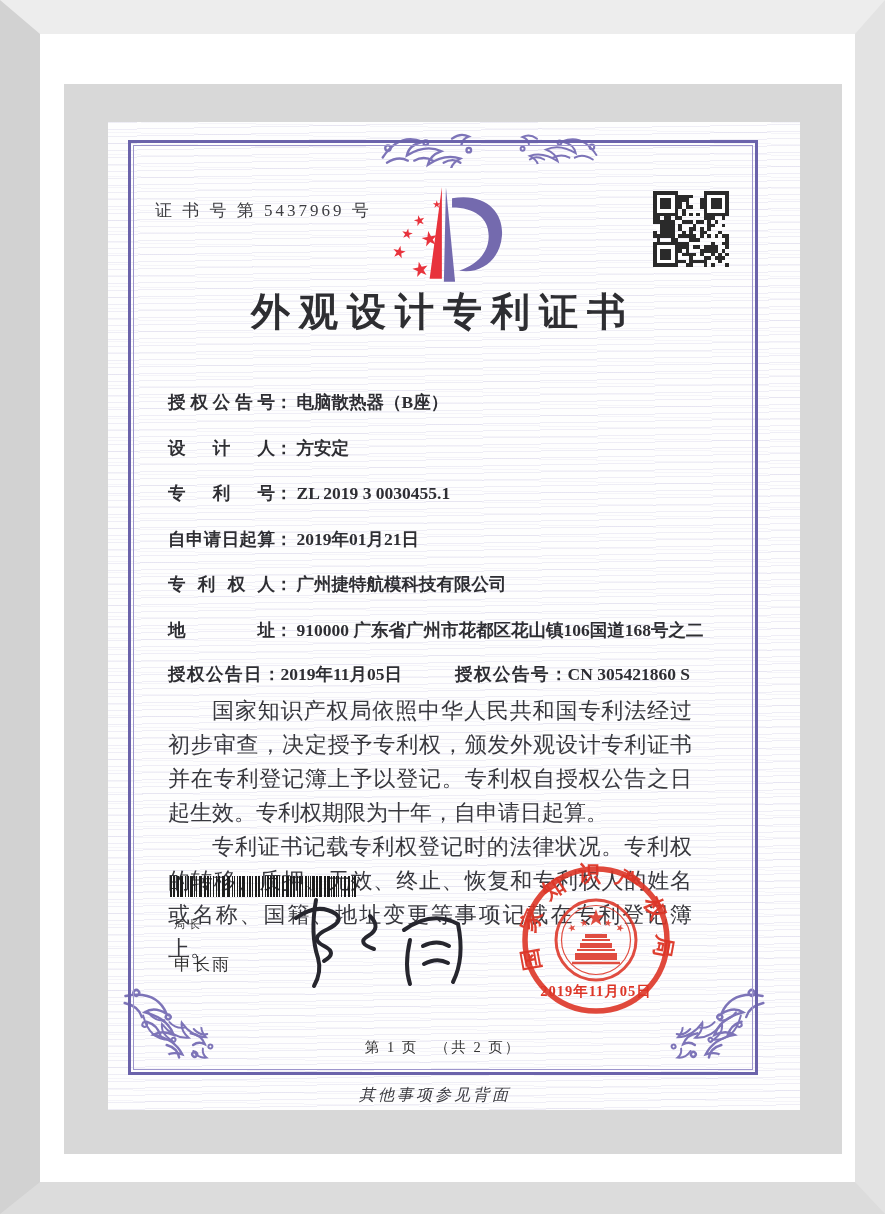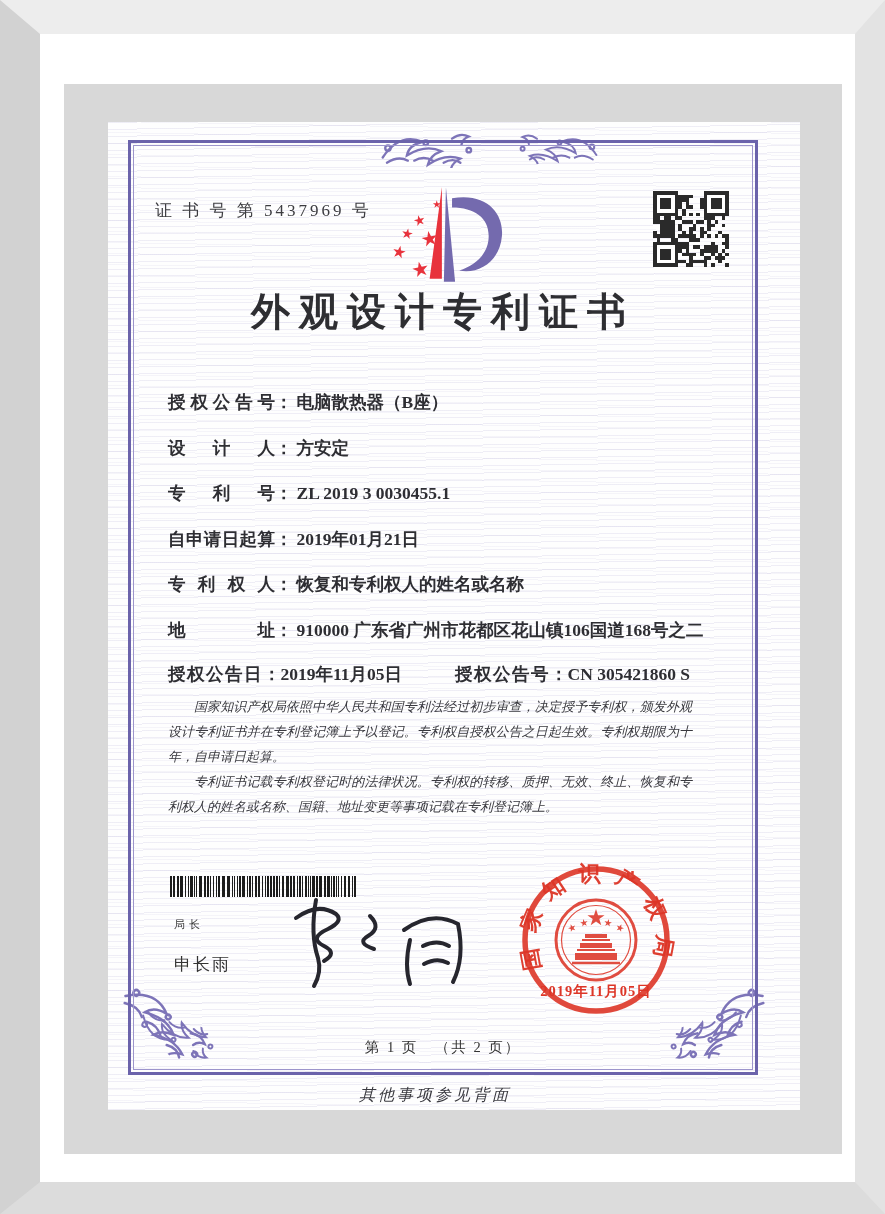--- a/index.html
+++ b/index.html
@@ -52,21 +52,21 @@
   .f-row{height:24px;margin-bottom:21.5px;font-size:17.5px;font-weight:600;
     color:#2e2e33;white-space:nowrap;}
   .f-label{display:inline-block;width:107px;text-align:justify;text-align-last:justify;
     vertical-align:top;}
   .f-colon{display:inline-block;margin-right:4px;}
   .grant-row{position:absolute;left:60px;top:540px;width:575px;font-size:17.5px;
     font-weight:600;color:#2e2e33;white-space:nowrap;}
   .grant-row .pair2{position:absolute;left:287px;top:0;}
   .g-label{letter-spacing:1.5px;}
   .paras{position:absolute;left:60px;top:572px;width:524px;
-    font-size:13px;line-height:25px;color:#38383e;font-style:italic;
+    font-size:22px;line-height:34px;color:#38383e;
     text-align:justify;}
   .paras p{margin:0;text-indent:2em;}
   .barcode{position:absolute;left:62px;top:754px;width:188px;height:21px;}
   .signer-title{position:absolute;left:66px;top:795px;font-size:11px;
     letter-spacing:4px;color:#333;}
   .signer-name{position:absolute;left:66px;top:831px;font-size:17px;
     letter-spacing:2px;color:#333;}
   .signature{position:absolute;left:150px;top:766px;width:215px;height:105px;}
   .seal{position:absolute;left:408px;top:738px;width:160px;height:160px;}
   .seal-date{
@@ -300,21 +300,21 @@
       </g>
     </svg>
 
   <div class="title">外观设计专利证书</div>
 
   <div class="fields">
     <div class="f-row"><span class="f-label">授权公告号</span><span class="f-colon">：</span><span>电脑散热器（B座）</span></div>
     <div class="f-row"><span class="f-label">设计人</span><span class="f-colon">：</span><span>方安定</span></div>
     <div class="f-row"><span class="f-label">专利号</span><span class="f-colon">：</span><span>ZL 2019 3 0030455.1</span></div>
     <div class="f-row"><span class="f-label">自申请日起算</span><span class="f-colon">：</span><span>2019年01月21日</span></div>
-    <div class="f-row"><span class="f-label">专利权人</span><span class="f-colon">：</span><span>恢复和专利权人的姓名或名称</span></div>
+    <div class="f-row"><span class="f-label">专利权人</span><span class="f-colon">：</span><span>广州捷特航模科技有限公司</span></div>
     <div class="f-row"><span class="f-label">地址</span><span class="f-colon">：</span><span>910000 广东省广州市花都区花山镇106国道168号之二</span></div>
   </div>
 
   <div class="grant-row">
     <span>
       <span class="g-label">授权公告日</span><span>：</span><span>2019年11月05日</span>
     </span>
     <span class="pair2">
       <span class="g-label">授权公告号</span><span>：</span><span>CN 305421860 S</span>
     </span>

